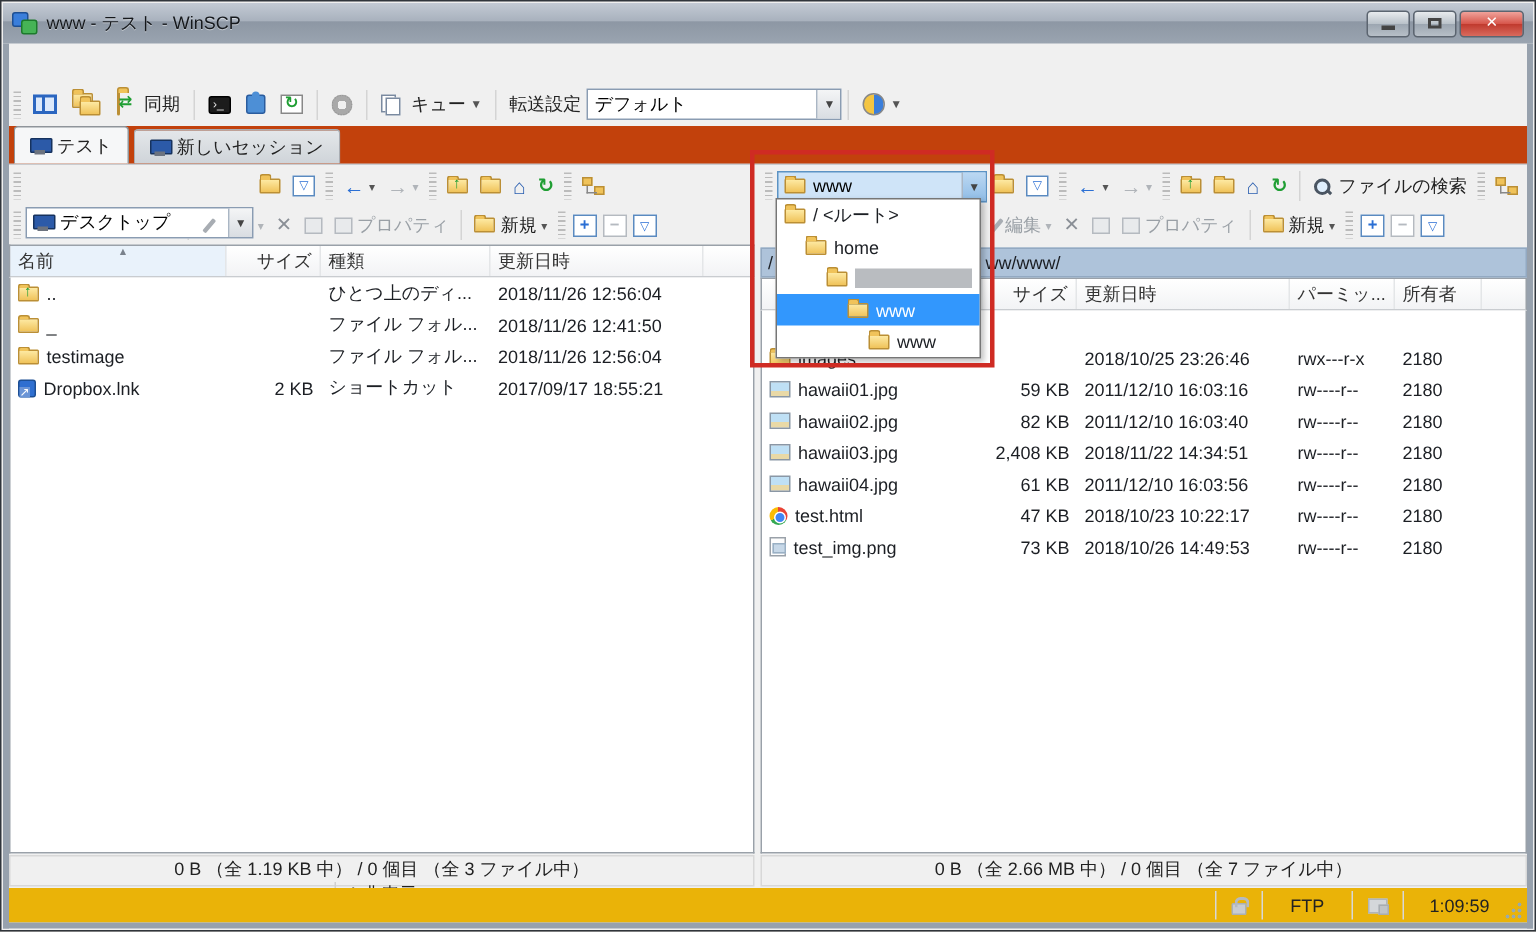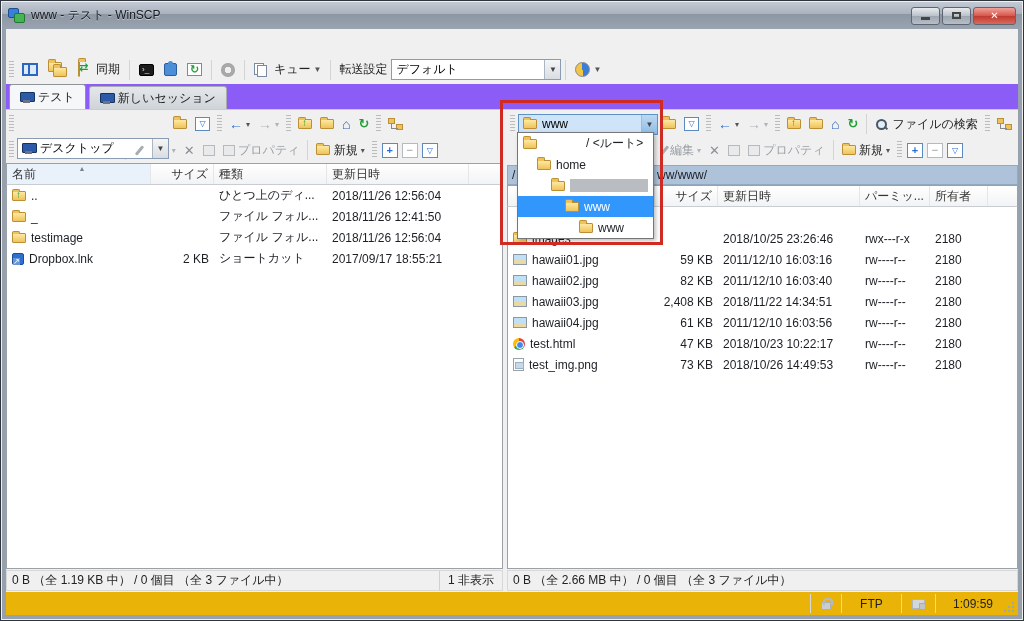--- a/index.html
+++ b/index.html
@@ -50,21 +50,21 @@
   .ic-refresh-panel{width:15px;height:13px;border:1px solid #888;background:#fff;color:#1f9e33;font-size:11px;line-height:11px;text-align:center;font-weight:bold;}
   .ic-gear{width:14px;height:14px;border-radius:50%;background:radial-gradient(circle at 50% 50%,#f0f0f0 0 3px,#a9a9a9 3px 7px);border:1px dotted #9a9a9a;}
   .ic-queue{width:15px;height:14px;}
   .ic-queue i{position:absolute;width:10px;height:12px;background:#fff;border:1px solid #7a8aa0;}
   .ic-queue .q1{left:0;top:0;} .ic-queue .q2{left:3px;top:2px;}
   .ic-swirl{width:15px;height:15px;border-radius:50%;background:conic-gradient(#3a7edb 0 50%,#f4c542 50% 100%);border:1px solid #888;}
   .combo{height:21px;background:#fff;border:1px solid #8a9cb2;display:flex;align-items:center;font-size:12px;padding-left:4px;position:relative;}
   .combo .cbtn{margin-left:auto;width:16px;height:100%;background:linear-gradient(#f4f5f6,#d9dde2);border-left:1px solid #aab6c4;display:flex;align-items:center;justify-content:center;font-size:8px;color:#444;}
   .lbl{font-size:12px;color:#222;margin:0 4px;}
   
-  .tabbar{position:absolute;left:5px;top:83px;right:5px;height:26px;background:#8b5cf6;display:flex;align-items:flex-end;border-bottom:1px solid #c9ccd0;}
+  .tabbar{position:absolute;left:5px;top:83px;right:5px;height:26px;background:#c2410c;display:flex;align-items:flex-end;border-bottom:1px solid #c9ccd0;}
   .tab{height:23px;display:flex;align-items:center;font-size:12px;padding:0 10px;border:1px solid #a9adb3;border-bottom:none;border-radius:3px 3px 0 0;margin-left:3px;background:linear-gradient(#e4e7ea,#cfd4d9);color:#222;}
   .tab.active{background:#f6f7f8;height:25px;border-color:#8f949a;}
   .ic-monitor{width:13px;height:11px;position:relative;margin-right:5px;}
   .ic-monitor::before{content:"";position:absolute;left:0;top:0;width:13px;height:8px;background:#2c5aa8;border:1px solid #16325e;border-radius:1px;}
   .ic-monitor::after{content:"";position:absolute;left:3px;top:8px;width:7px;height:3px;background:#6c7franchise7f;background:#6c737f;}
   
   .panels{position:absolute;left:5px;top:110px;right:5px;bottom:29px;display:flex;}
   .panel{display:flex;flex-direction:column;height:100%;}
   .panel.left{width:497px;}
   .panel.right{flex:1;margin-left:4px;}
@@ -106,21 +106,21 @@
   .icon-folder::before,.icon-folder-up::before{content:"";position:absolute;left:-1px;top:-3px;width:6px;height:2px;background:#f0c35a;border:1px solid #bb8f35;border-bottom:none;border-radius:2px 2px 0 0;}
   .icon-folder-up::after{content:"↑";position:absolute;left:3px;top:-3px;font-size:10px;font-weight:bold;color:#1f9e33;}
   .icon-shortcut{width:12px;height:12px;background:#2f6fd0;border:1px solid #1d4f94;border-radius:2px;position:relative;}
   .icon-shortcut::after{content:"↗";position:absolute;left:0px;bottom:-1px;font-size:8px;color:#fff;background:#6b95d6;line-height:7px;}
   .icon-image{width:14px;height:11px;border:1px solid #8a97a5;background:linear-gradient(#bfe0f5 0 60%,#e9d9a6 60% 100%);}
   .icon-html{width:12px;height:12px;border-radius:50%;background:conic-gradient(#ea4335 0 33%,#34a853 33% 66%,#fbbc05 66% 100%);position:relative;}
   .icon-html::after{content:"";position:absolute;left:3px;top:3px;width:6px;height:6px;background:#4285f4;border:1px solid #fff;border-radius:50%;}
   .icon-png{width:11px;height:13px;background:#fdfdfd;border:1px solid #9aa1a9;position:relative;}
   .icon-png::after{content:"";position:absolute;left:1px;top:3px;width:7px;height:5px;background:#c7d8e8;border:1px solid #9ab0c4;}
   .icon-none{width:14px;height:10px;}
-  .pstatus{height:21px;background:#f0f0f0;border:1px solid #d8d8d8;display:flex;align-items:center;font-size:12px;color:#222;margin-top:1px;}
+  .pstatus{height:21px;background:#f0f0f0;border:1px solid #d8d8d8;display:flex;align-items:center;font-size:12px;color:#222;margin-top:1px;flex-direction:column;}
   .pstatus .main{padding:0 5px;flex:1;}
   .pstatus .cellr{padding:0 8px;border-left:1px solid #d0d0d0;height:100%;display:flex;align-items:center;}
   
   .statusbar{position:absolute;left:5px;right:5px;bottom:5px;height:23px;background:#eab308;display:flex;align-items:center;font-size:12px;color:#222;}
   .scell{height:19px;display:flex;align-items:center;justify-content:center;border-left:1px solid #d8d8d8;padding:0 10px;}
   .spacer{flex:1;}
   .ic-lock{width:10px;height:8px;background:#c9ccd0;border:1px solid #aab0b6;border-radius:1px;position:relative;margin-top:4px;}
   .ic-lock::before{content:"";position:absolute;left:1px;top:-5px;width:6px;height:5px;border:2px solid #b5bac0;border-bottom:none;border-radius:4px 4px 0 0;}
   .ic-net{width:13px;height:10px;background:#d4d7da;border:1px solid #b0b5ba;position:relative;}
   .ic-net::after{content:"";position:absolute;right:-2px;bottom:-2px;width:5px;height:5px;background:#c0c4c8;border:1px solid #a8adb2;}
@@ -129,21 +129,21 @@
     radial-gradient(circle at 6px 7px,#9aa 1px,transparent 1.5px),
     radial-gradient(circle at 10px 3px,#9aa 1px,transparent 1.5px),
     radial-gradient(circle at 6px 11px,#9aa 1px,transparent 1.5px),
     radial-gradient(circle at 10px 7px,#9aa 1px,transparent 1.5px),
     radial-gradient(circle at 10px 11px,#9aa 1px,transparent 1.5px);}
   
   .dir-popup{position:absolute;left:516px;top:131px;width:137px;background:#fff;border:1px solid #767676;box-shadow:2px 2px 4px rgba(0,0,0,.25);z-index:50;}
   .ditem{height:21px;display:flex;align-items:center;font-size:12px;color:#1c1f24;padding-right:4px;}
   .ditem .fold{flex:none;margin-right:5px;}
   .ditem.selected{background:#3297fd;color:#fff;}
-  .ind0{padding-left:5px;gap:44px;} .ind1{padding-left:19px;} .ind2{padding-left:33px;} .ind3{padding-left:47px;} .ind4{padding-left:61px;}
+  .ind0{padding-left:5px;} .ind1{padding-left:19px;} .ind2{padding-left:33px;} .ind3{padding-left:47px;} .ind4{padding-left:61px;}
   .redact-pop{width:78px;height:13px;background:#b9bcc0;}
   
   .red-rect{position:absolute;left:499px;top:99px;width:163px;height:145px;border:3px solid #cf2b23;z-index:60;pointer-events:none;}
   .combo.focused{background:#cfe4f8;border-color:#5c93c4;}
   .combo.focused .cbtn{background:linear-gradient(#bcd8f2,#8fbce6);}
 </style>
 </head>
 <body>
 
 <div class="window">
@@ -523,21 +523,21 @@
               <span class="ficon icon-png"></span>
               <span>test_img.png</span>
             </span>
           <span class="fcell c-size-r num">73 KB</span>
           <span class="fcell c-date-r">2018/10/26 14:49:53</span>
           <span class="fcell c-perm-r">rw----r--</span>
           <span class="fcell c-own-r">2180</span>
         </div>
       </div>
       <div class="pstatus">
-        <span class="main">0 B （全 2.66 MB 中） / 0 個目 （全 3 ファイル中）</span>
+        <span class="main">0 B （全 2.66 MB 中） / 0 個目 （全 7 ファイル中）</span>
       </div>
     </div>
   </div>
 
   <div class="statusbar">
     <span class="spacer"></span>
     <span class="scell">
         <span class="ic-lock"></span>
       </span>
     <span class="scell" style="min-width:60px;">

